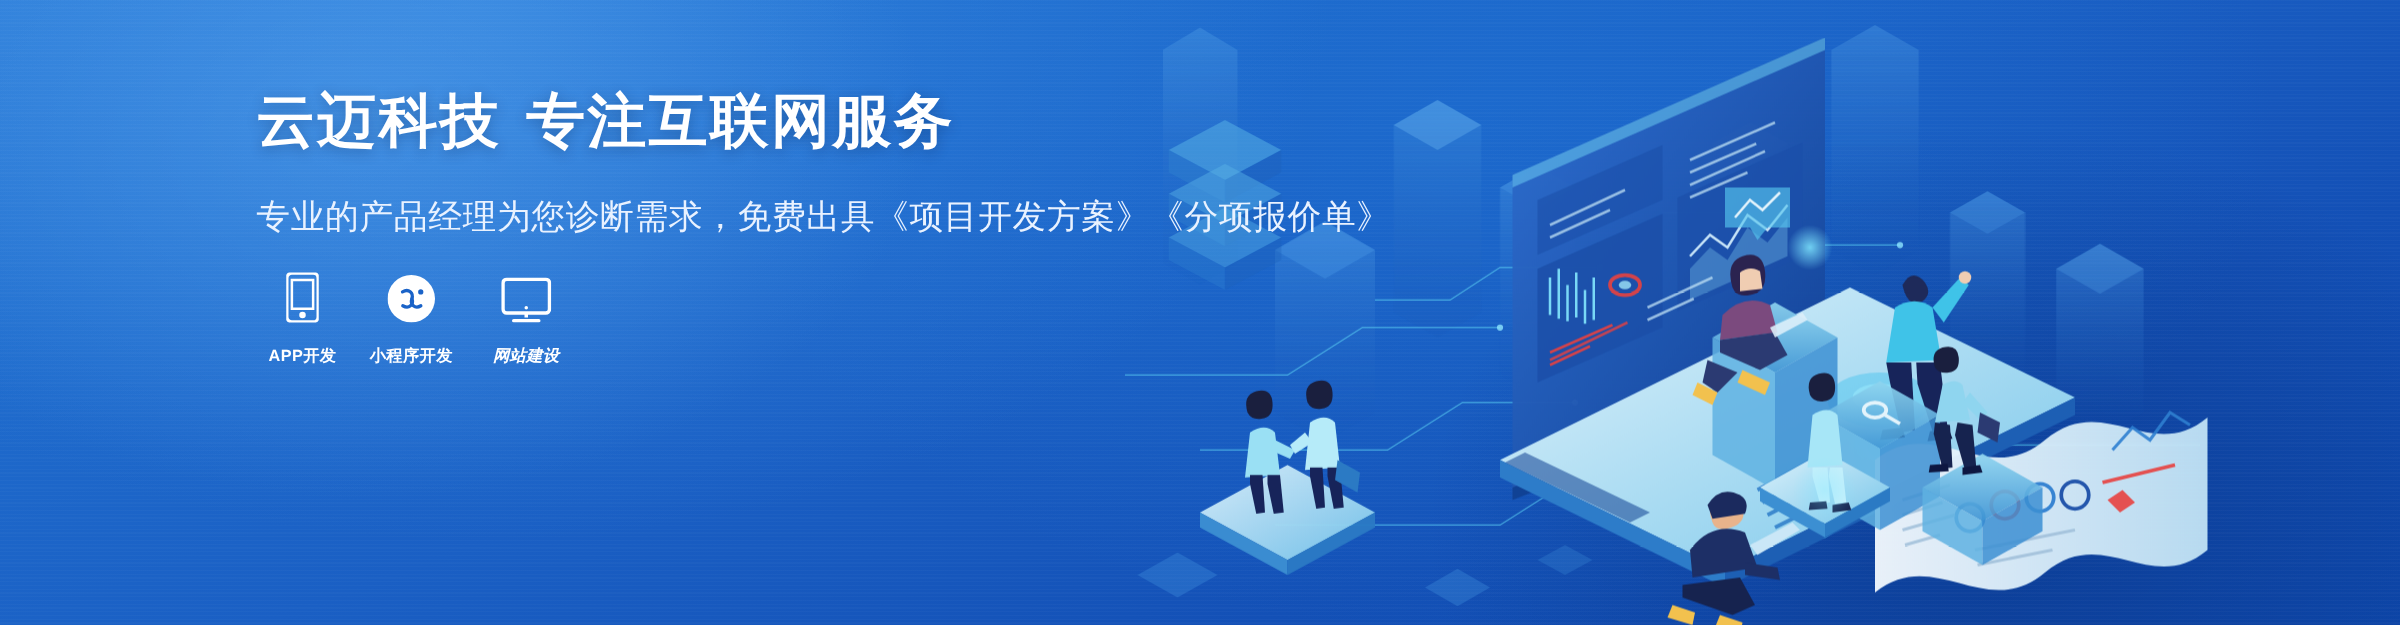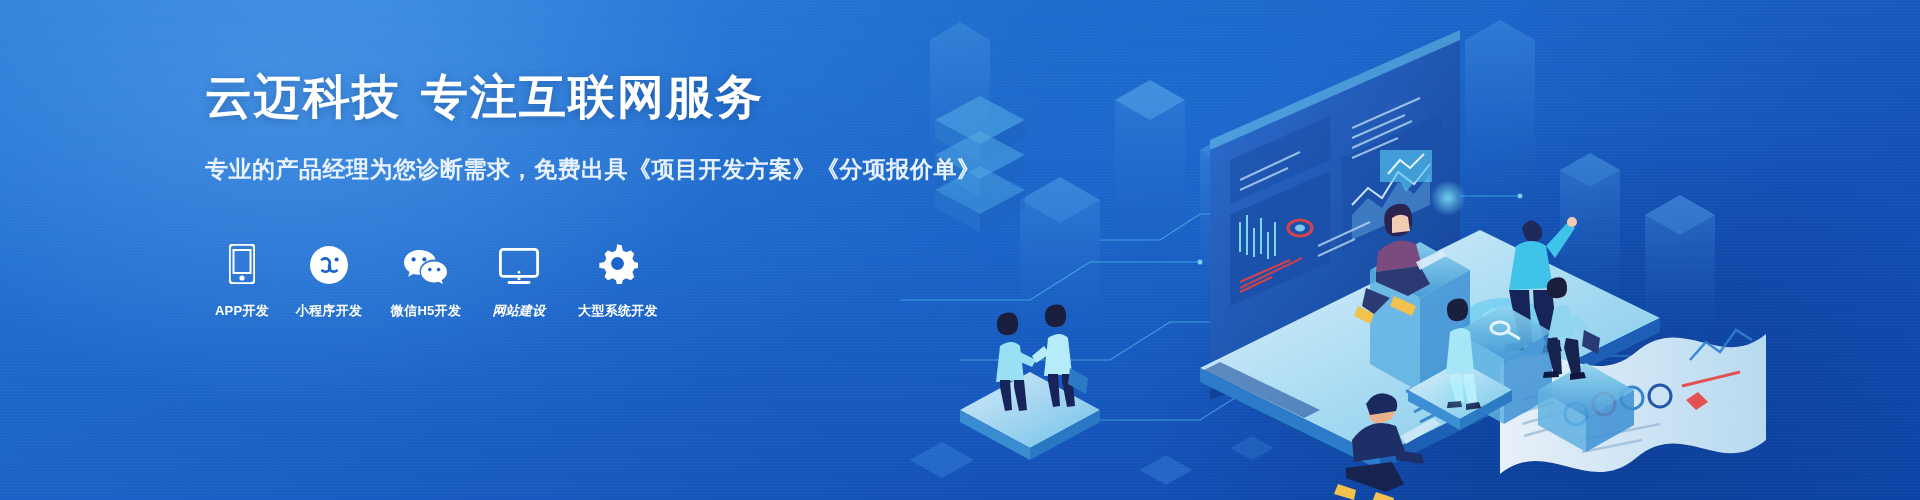--- a/index.html
+++ b/index.html
@@ -34,28 +34,28 @@
 
   
   .content{position:absolute;left:205px;top:66px;width:720px;z-index:6;}
   .headline{
     font-size:47px;font-weight:bold;color:#ffffff;letter-spacing:2px;
     line-height:62px;margin:0 0 22px 0;white-space:nowrap;
     text-shadow:0 2px 10px rgba(0,24,64,0.28);
   }
   .headline .gap{display:inline-block;width:20px;}
   .sub{
-    font-size:23px;color:#e9f2ff;line-height:36px;letter-spacing:0.5px;
-    white-space:nowrap;font-weight:bold;
+    font-size:27px;color:#e9f2ff;line-height:36px;letter-spacing:0.5px;
+    white-space:nowrap;font-weight:normal;
   }
   .sub.second{margin-top:2px;}
 
   
   .services{
-    position:absolute;left:203px;top:242px;display:flex;align-items:flex-end;z-index:6;
+    position:absolute;left:203px;top:216px;display:flex;align-items:flex-end;z-index:6;
   }
   .service{
     width:72px;display:flex;flex-direction:column;align-items:center;
     margin-right:0px;
   }
   .service + .service{margin-left:0px;}
   .svc-icon{
     height:42px;display:flex;align-items:flex-end;justify-content:center;
     margin-bottom:18px;
   }
@@ -376,60 +376,29 @@
         <svg width="38" height="38" viewBox="0 0 38 38">
           <circle cx="19" cy="19" r="19" fill="#fff"></circle>
           <path d="M12 13.5 c5 -3 9 1 7.5 5.5 c-1.6 4.6 2.4 8.5 7.2 5.6" fill="none" stroke="#1a63c8" stroke-width="2.6" stroke-linecap="round"></path>
           <path d="M12.2 24.6 c5 3 9 -1 7.4 -5.6" fill="none" stroke="#1a63c8" stroke-width="2.6" stroke-linecap="round"></path>
           <circle cx="26.6" cy="13.5" r="2.1" fill="#1a63c8"></circle>
         </svg>
       </div>
       <div class="svc-label">小程序开发</div>
     </div>
 
-    <div class="service" style="width:98px;">
-      <div class="svc-icon">
-        <svg width="44" height="36" viewBox="0 0 44 36">
-          <path d="M15 2 C6.7 2 0 7.6 0 14.5 c0 3.9 2.2 7.4 5.6 9.6 l-1.5 4.6 l5.2 -2.7
-                   c1.8 .5 3.7 .8 5.7 .8 c.4 0 .8 0 1.2 0 c-.4 -1.1 -.6 -2.3 -.6 -3.5
-                   c0 -6.6 6.5 -11.9 14.5 -11.9 c.5 0 1 0 1.4 .1 C30.2 5.8 23.4 2 15 2 Z" fill="#fff"></path>
-          <circle cx="9.6" cy="11.4" r="2.1" fill="#1a63c8"></circle>
-          <circle cx="20.4" cy="11.4" r="2.1" fill="#1a63c8"></circle>
-          <path d="M30 13.6 c-7.2 0 -13 4.7 -13 10.4 c0 5.8 5.8 10.4 13 10.4
-                   c1.6 0 3.1 -.2 4.5 -.6 l4.4 2.2 l-1.2 -3.8 c3.2 -1.9 5.3 -4.8 5.3 -8.2
-                   c0 -5.7 -5.8 -10.4 -13 -10.4 Z" fill="#fff"></path>
-          <circle cx="25.8" cy="21.6" r="1.8" fill="#1a63c8"></circle>
-          <circle cx="34.6" cy="21.6" r="1.8" fill="#1a63c8"></circle>
-        </svg>
-      </div>
-      <div class="svc-label">微信H5开发</div>
-    </div>
 
     <div class="service" style="width:88px;font-style:italic;">
       <div class="svc-icon">
         <svg width="40" height="36" viewBox="0 0 40 36">
           <rect x="1.4" y="1.4" width="37.2" height="27" rx="3" ry="3" fill="none" stroke="#fff" stroke-width="2.8"></rect>
           <path d="M20 28.4 L20 32" stroke="#fff" stroke-width="2.8"></path>
           <path d="M10 34.5 L30 34.5" stroke="#fff" stroke-width="2.8" stroke-linecap="round"></path>
           <circle cx="20" cy="24.2" r="1.4" fill="#fff"></circle>
         </svg>
       </div>
       <div class="svc-label">网站建设</div>
     </div>
 
-    <div class="service" style="width:110px;">
-      <div class="svc-icon">
-        <svg width="40" height="40" viewBox="0 0 40 40">
-          <path d="M20 0.8 l4.6 1.2 l1.1 5.2 c1.2 .5 2.3 1.1 3.3 1.9 l5 -1.8 l3.3 3.3
-                   l-1.8 5 c.8 1 1.4 2.1 1.9 3.3 l5.2 1.1 l0 4.6 l-5.2 1.1 c-.5 1.2 -1.1 2.3 -1.9 3.3
-                   l1.8 5 l-3.3 3.3 l-5 -1.8 c-1 .8 -2.1 1.4 -3.3 1.9 l-1.1 5.2 l-4.6 0
-                   l-1.1 -5.2 c-1.2 -.5 -2.3 -1.1 -3.3 -1.9 l-5 1.8 l-3.3 -3.3 l1.8 -5
-                   c-.8 -1 -1.4 -2.1 -1.9 -3.3 l-5.2 -1.1 l0 -4.6 l5.2 -1.1 c.5 -1.2 1.1 -2.3 1.9 -3.3
-                   l-1.8 -5 l3.3 -3.3 l5 1.8 c1 -.8 2.1 -1.4 3.3 -1.9 l1.1 -5.2 Z" fill="#fff" transform="translate(-0.6,-0.6) scale(0.985)"></path>
-          <circle cx="19.5" cy="19.5" r="6.4" fill="#1a63c8"></circle>
-        </svg>
-      </div>
-      <div class="svc-label">大型系统开发</div>
-    </div>
 
   </div>
 
 </div>
 
 </body></html>

